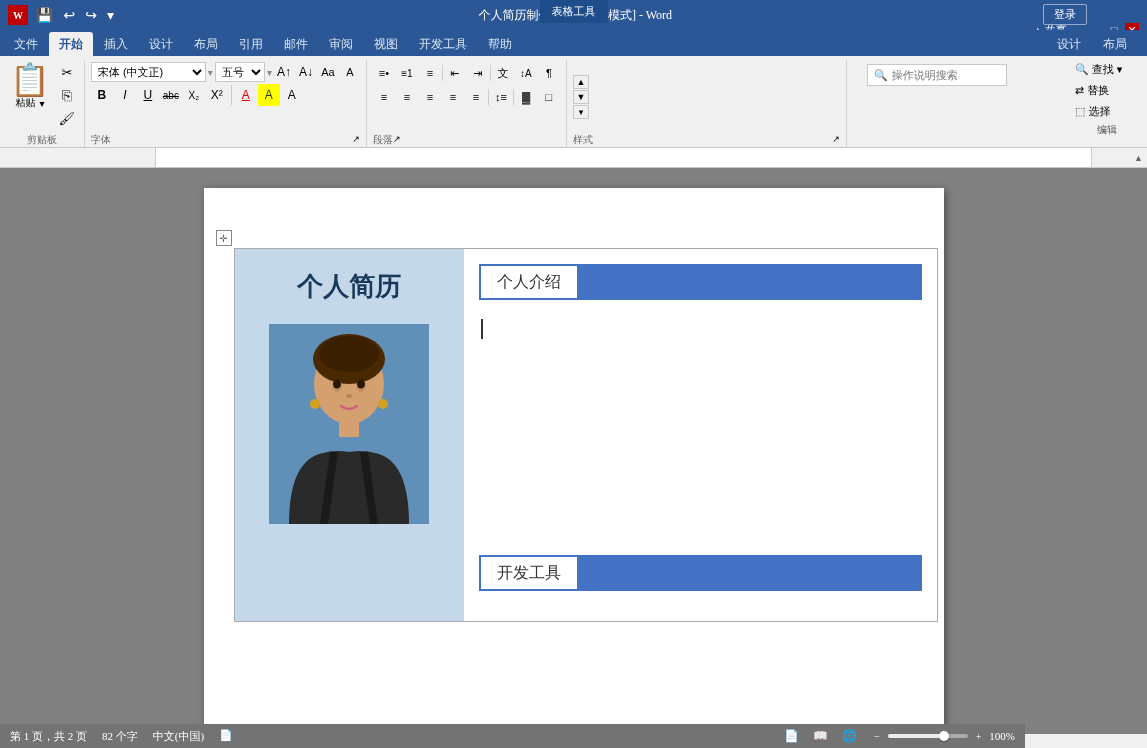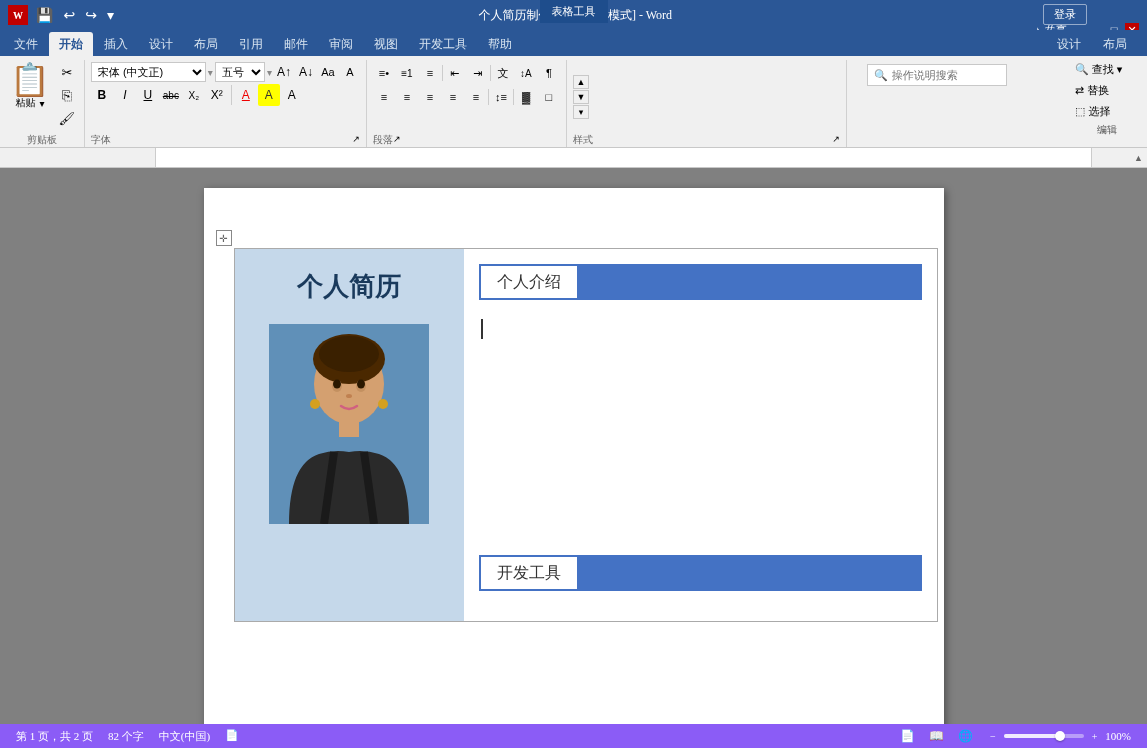--- a/index.html
+++ b/index.html
@@ -247,30 +247,30 @@
       align-items: center;
       justify-content: center;
       cursor: move;
       font-size: 10px;
       color: #666;
     }
 
     
     #statusbar {
       height: 24px;
-      background: #8b5cf6;
+      background: #737373;
       display: flex;
       align-items: center;
       justify-content: space-between;
-      padding: 0 16px;
+      padding: 0 10px;
       color: white;
       font-size: 11px;
       position: fixed;
       bottom: 0;
-      width: 1147px;
+      width: 1025px;
     }
     #statusbar-left { display: flex; gap: 15px; }
     #statusbar-right { display: flex; align-items: center; gap: 8px; }
     .zoom-slider { width: 80px; height: 4px; background: rgba(255,255,255,0.4); border-radius: 2px; cursor: pointer; }
     .view-btn { font-size: 12px; cursor: pointer; padding: 1px 3px; }
 
     
     .person-svg { width: 100%; height: 100%; }
 
     

